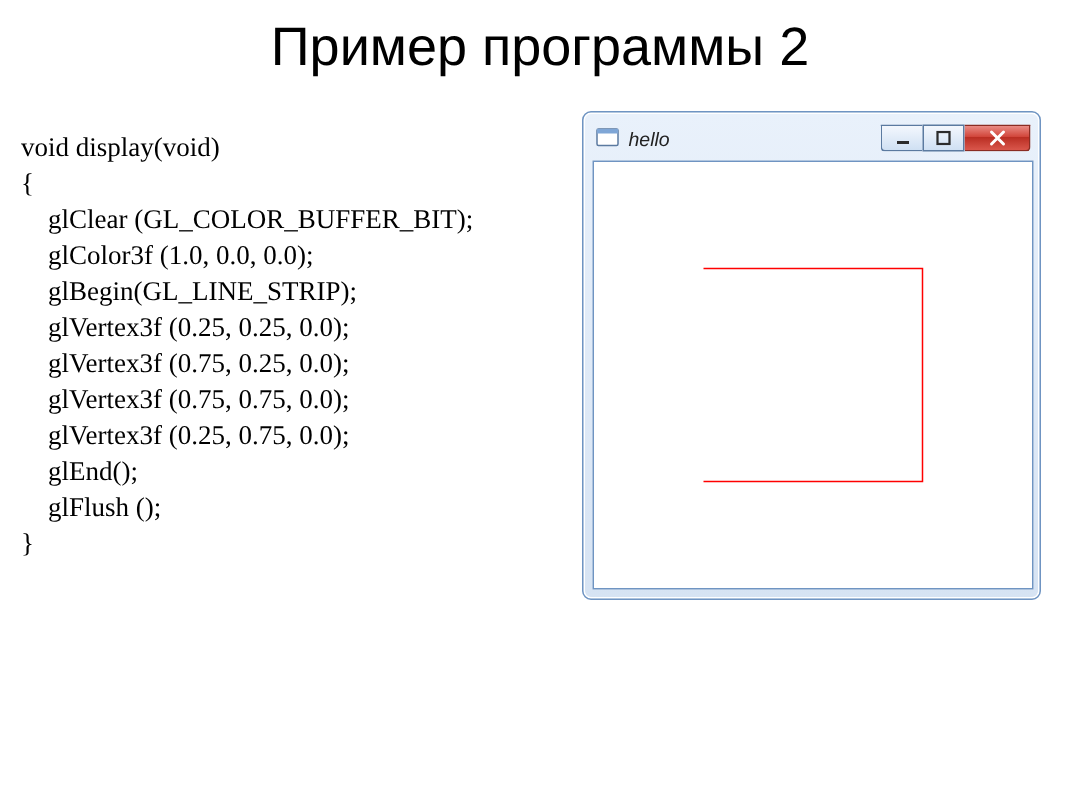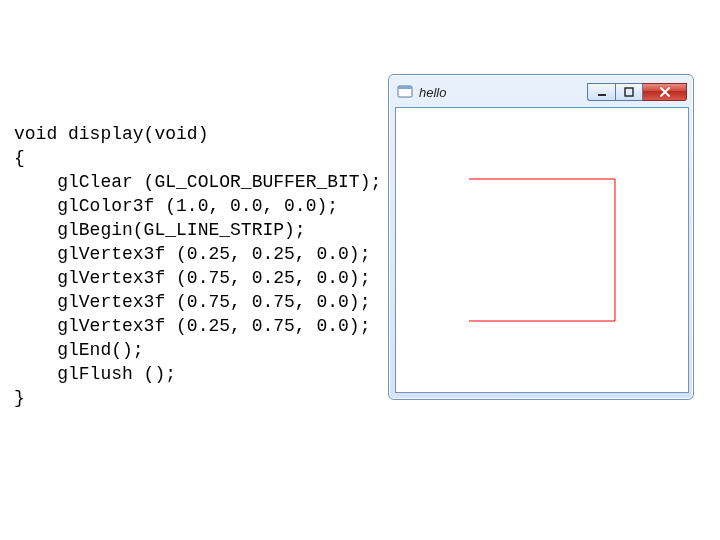--- a/index.html
+++ b/index.html
@@ -26,22 +26,21 @@
     font-size: 36px;
     font-weight: 400;
   }
   .code {
     position: absolute;
     top: 86px;
     left: 14px;
     font-size: 18px;
     line-height: 24px;
     white-space: pre;
-    font-family: Liberation Mono, monospace;
-    margin-top: 36px;
+    font-family: Liberation Serif, serif;
   }
 
   
   .appwin {
     position: absolute;
     top: 74px;
     left: 388px;
     width: 306px;
     border-radius: 6px;
     background: linear-gradient(#e9f1fb, #d6e3f3);
@@ -112,20 +111,21 @@
   .gl-canvas {
     position: absolute;
     inset: 0;
   }
 </style>
 </head>
 <body>
 
 <div class="slide">
 
+  <div class="title">Пример программы 2</div>
 
   <div class="code">void display(void)
 {
     glClear (GL_COLOR_BUFFER_BIT);
     glColor3f (1.0, 0.0, 0.0);
     glBegin(GL_LINE_STRIP);
     glVertex3f (0.25, 0.25, 0.0);
     glVertex3f (0.75, 0.25, 0.0);
     glVertex3f (0.75, 0.75, 0.0);
     glVertex3f (0.25, 0.75, 0.0);

